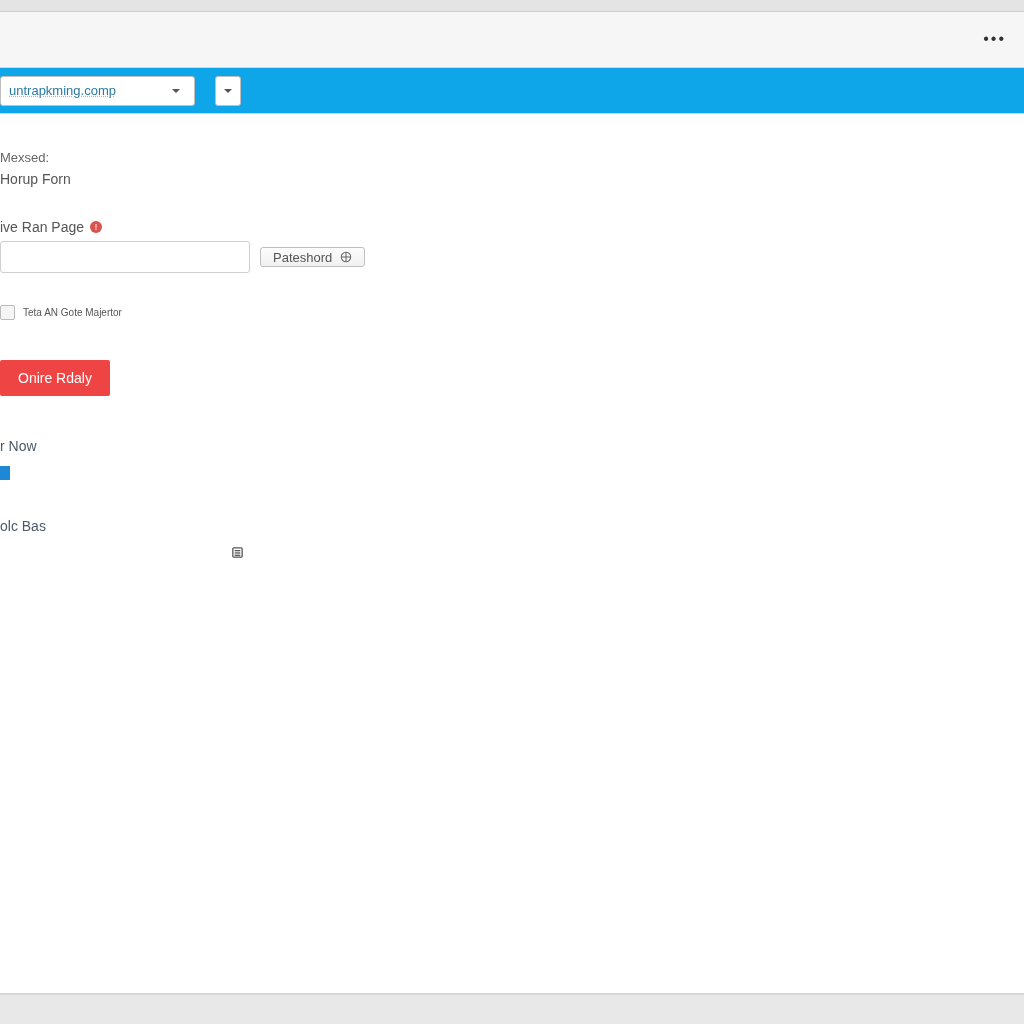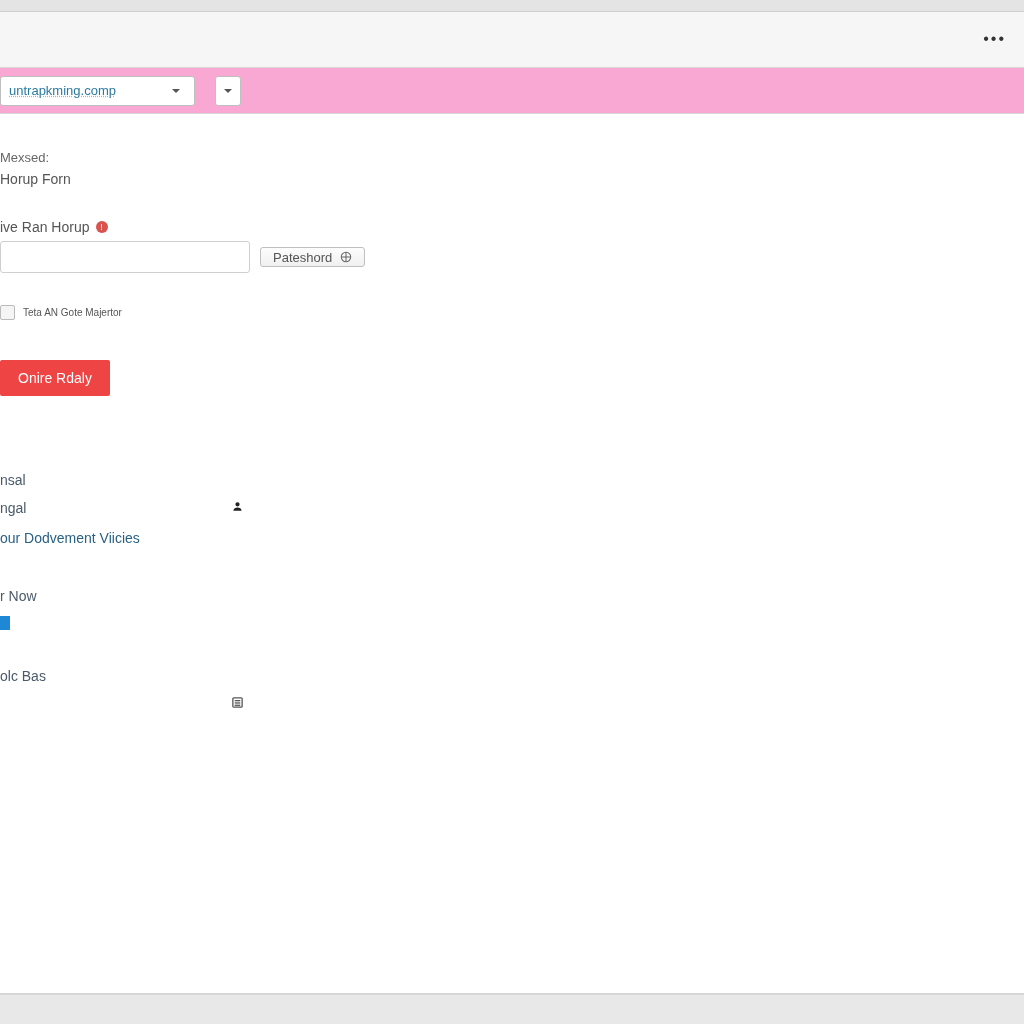--- a/index.html
+++ b/index.html
@@ -1,21 +1,21 @@
 <!DOCTYPE html>
 <html><head>
 <meta charset="utf-8">
 <style>
   * { box-sizing: border-box; margin: 0; padding: 0; }
   html, body { width: 1024px; height: 1024px; font-family: -apple-system, "Segoe UI", Helvetica, Arial, sans-serif; background: #e8e8e8; overflow: hidden; }
   .app-outer { background:#e8e8e8; width:100%; height:100%; padding:0; }
   .topstrip { height:12px; background:#e4e4e4; border-bottom:1px solid #d0d0d0; }
   .toolbar-row { height:56px; background:#f6f6f6; border-bottom:1px solid #d6d6d6; position:relative; }
   .more-dots { position:absolute; right:18px; top:18px; color:#333; font-size:16px; letter-spacing:2px; user-select:none; cursor:pointer; }
-  .sub-toolbar { height:46px; background:#f9a8d4; border-bottom:1px solid #d6d6d6; display:flex; align-items:center; gap:20px; padding-left:0; }
+  .sub-toolbar { height:46px; background:#0ea5e9; border-bottom:1px solid #d6d6d6; display:flex; align-items:center; gap:20px; padding-left:0; }
   .combo { display:flex; align-items:center; background:#fff; border:1px solid #bfbfbf; border-radius:3px; height:30px; width:195px; padding:0 6px 0 8px; color:#2a7aa0; font-size:13px; cursor:pointer; }
   .combo span.val { flex:1; text-decoration: underline; text-decoration-style: dotted; text-decoration-color:#9fbad0; }
   .combo-caret { width:24px; height:30px; display:inline-flex; align-items:center; justify-content:center; }
   .combo-caret svg { width:10px; height:10px; }
   .caret-btn { width:26px; height:30px; background:#fff; border:1px solid #bfbfbf; border-radius:3px; display:flex; align-items:center; justify-content:center; cursor:pointer; }
 
   .content-wrap { background:#ffffff; min-height:880px; padding:36px 0 0 0; border-bottom:1px solid #d6d6d6; }
   .inner { padding-left:0; }
 
   h1.page-title { font-size:30px; font-weight:400; color:#555; letter-spacing:-0.5px; margin-bottom:22px; }
@@ -78,21 +78,21 @@
   </div>
 
   <div class="content-wrap">
     <div class="inner">
 
 
       <div class="meta-line">Mexsed:</div>
       <div class="meta-sub">Horup Forn</div>
 
       <div class="field-label">
-        <span>ive Ran Horup</span>
+        <span>ive Ran Page</span>
         <span class="req-dot">!</span>
       </div>
 
       <div class="row-input">
         <input class="txt" type="text" style="">
         <button class="btn-sec">
           <span>Pateshord</span>
           <svg class="globe" viewBox="0 0 14 14">
             <circle cx="7" cy="7" r="5.5"></circle>
             <line x1="1.5" y1="7" x2="12.5" y2="7"></line>
@@ -103,36 +103,20 @@
 
       <div class="chk-row">
         <span class="chk"></span>
         <span>Teta AN Gote Majertor</span>
       </div>
 
       <button class="primary-btn">
         <span>Onire Rdaly</span>
       </button>
 
-      <div class="section-list">
-        <div class="s-item">
-          <span>nsal</span>
-        </div>
-        <div class="s-item">
-          <span>ngal</span>
-          <span class="sicon">
-            <svg class="person" viewBox="0 0 14 14" width="13" height="13">
-                <path d="M7 7a2.3 2.3 0 1 0 0-4.6A2.3 2.3 0 0 0 7 7zm0 1.2c-2.4 0-4.3 1.3-4.3 2.9v.6h8.6v-.6c0-1.6-1.9-2.9-4.3-2.9z"></path>
-              </svg>
-          </span>
-        </div>
-        <div class="s-link">
-          <span>our Dodvement Viicies</span>
-        </div>
-      </div>
 
       <div class="block2">
         <div class="s-item">
           <span>r Now</span>
         </div>
         <span class="tiny-blue"></span>
       </div>
 
       <div class="block3">
         <div class="s-item">

